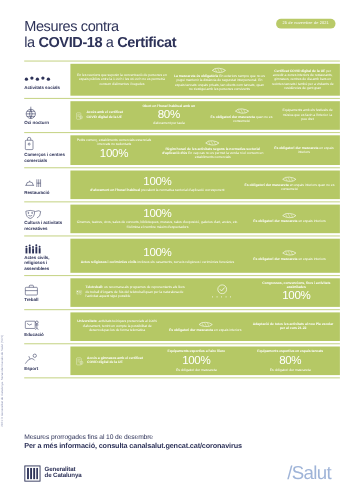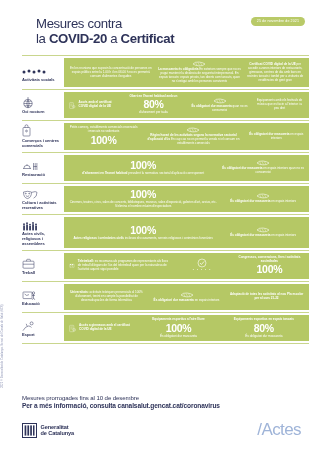--- a/index.html
+++ b/index.html
@@ -13,21 +13,20 @@
     overflow: hidden;
     font-family: "Liberation Sans", sans-serif;
     color: #2e3359;
     position: relative;
   }
 
   
   .header {
     position: relative;
     padding: 16px 4px 6px 22px;
-    margin-left: 14px;
   }
   .date-badge {
     position: absolute;
     top: 17px;
     right: 14px;
     background: #b9ca68;
     color: #ffffff;
     font-size: 3.6px;
     letter-spacing: .1px;
     padding: 2.4px 6px;
@@ -98,21 +97,21 @@
     font-size: 3.1px;
     line-height: 3.9px;
     letter-spacing: -.02px;
     padding: 0 1px;
   }
   .cell.wide { flex: 1.45; }
   .cell.narrow { flex: .8; }
   .cell b { font-weight: 700; }
   .pct {
     font-size: 9px;
-    font-weight: 700;
+    font-weight: 400;
     line-height: 10px;
     letter-spacing: -.3px;
     display: block;
     margin: .5px 0;
   }
   .pct.big {
     font-size: 10.5px;
     line-height: 11.5px;
   }
   .cell-icon {
@@ -192,21 +191,21 @@
     padding-right: 4px;
   }
 </style>
 </head>
 <body>
 
 <div class="header">
   <div class="date-badge">25 de novembre de 2021</div>
   <div class="title">
     <span>Mesures contra</span><br>
-    <span>la </span><b>COVID-20</b><span> a </span><b>Certificat</b><br>
+    <span>la </span><b>COVID-18</b><span> a </span><b>Certificat</b><br>
   </div>
 </div>
 
 <div class="grid">
 
   <div class="row">
     <div class="cat">
       <div class="cat-icon">
         <svg width="26" height="9" viewBox="0 0 26 9">
             <g fill="#2e3359">
@@ -547,15 +546,15 @@
             <rect x="5.4" y="2.4" width="1.7" height="10.2"></rect>
             <rect x="8.2" y="2.4" width="1.7" height="10.2"></rect>
             <rect x="11" y="2.4" width="1.5" height="10.2"></rect>
           </g>
       </svg>
       <div class="gencat-text">
         <div>Generalitat</div>
         <div>de Catalunya</div>
       </div>
     </div>
-    <div class="salut">/Actes</div>
+    <div class="salut">/Salut</div>
   </div>
 </div>
 
 </body></html>

